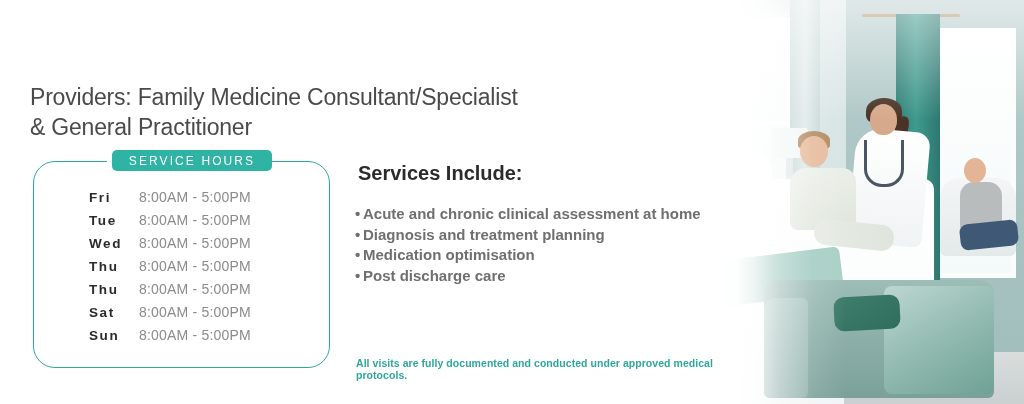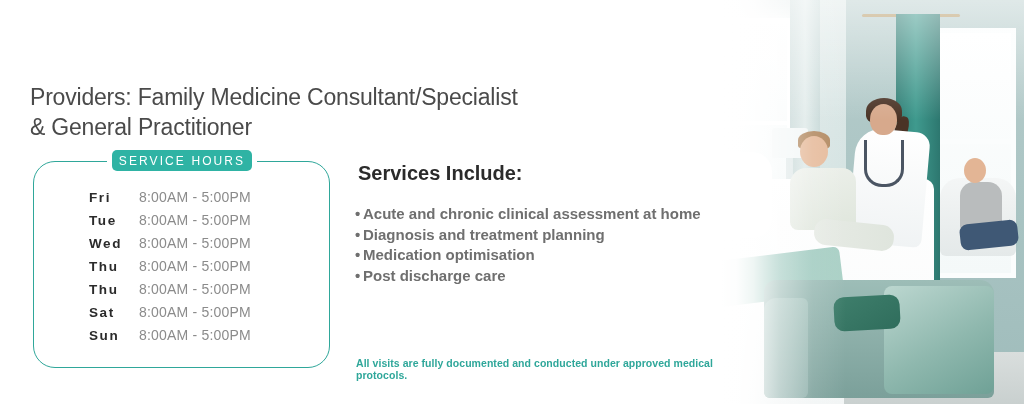--- a/index.html
+++ b/index.html
@@ -238,21 +238,21 @@
   
   .hours-gap {
     position: absolute;
     left: 74px; top: -6px;
     width: 150px; height: 12px;
     background: #ffffff;
   }
   .hours-badge {
     position: absolute;
     left: 79px; top: -11px;
-    width: 140px; height: 21px;
+    width: 160px; height: 21px;
     background: #2fb3a4;
     border-radius: 5px;
     display: flex;
     align-items: center;
     justify-content: center;
     color: #ffffff;
     font-size: 12px;
     letter-spacing: 2.1px;
     font-weight: normal;
     text-align: right;

